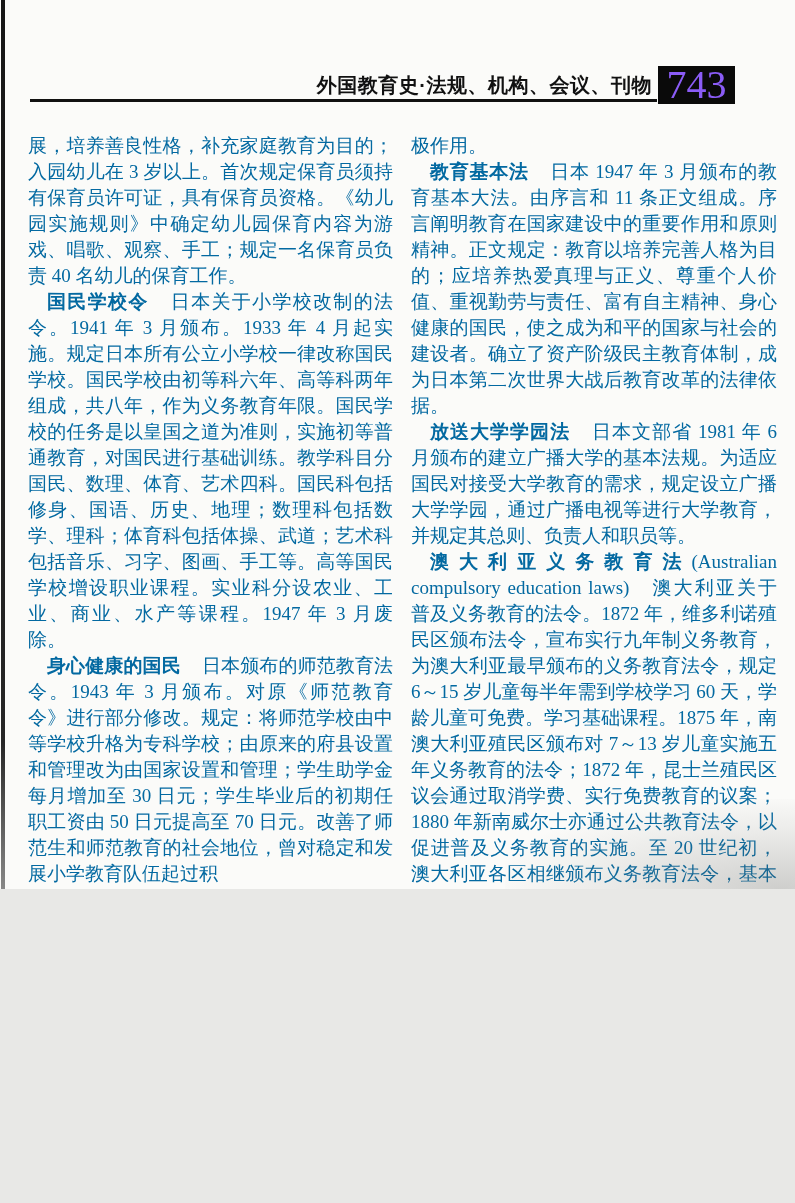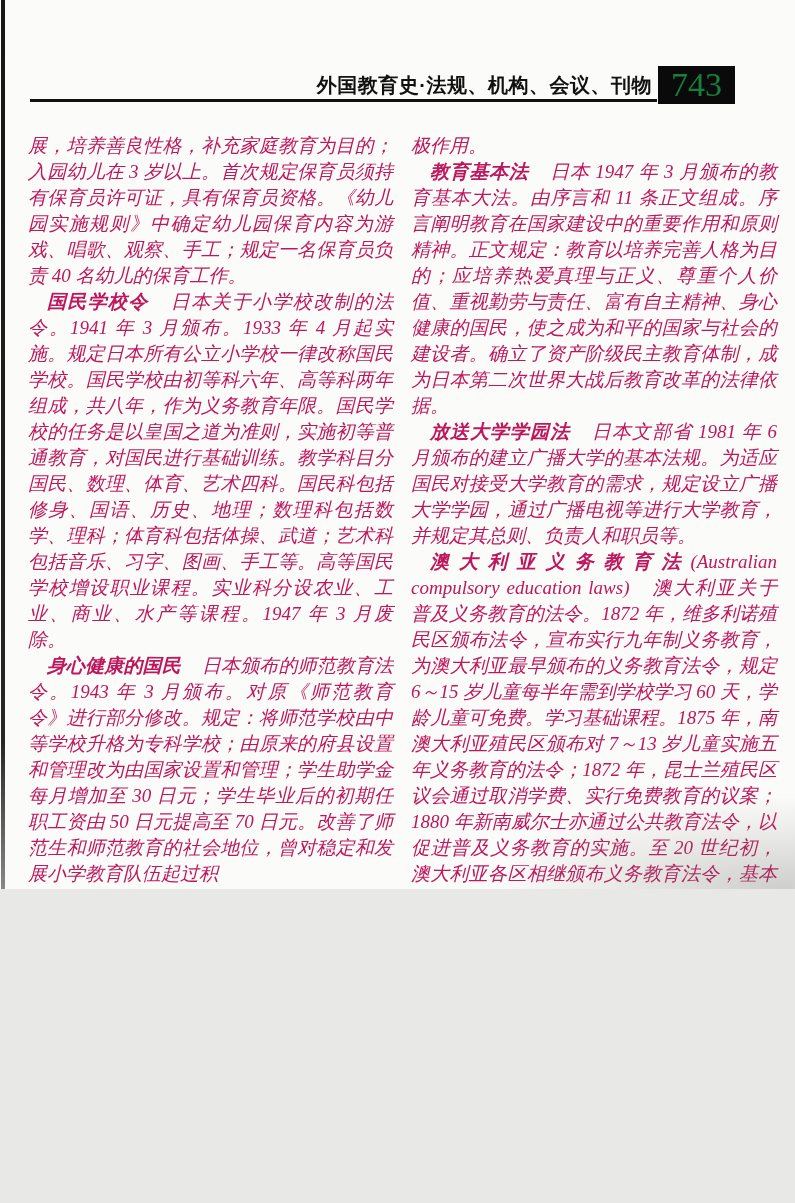--- a/index.html
+++ b/index.html
@@ -32,39 +32,38 @@
   .page-num-box {
     position: absolute;
     left: 658px; top: 66px;
     width: 77px; height: 38px;
     background: #0a0a0a;
     display: flex;
     align-items: center;
     justify-content: center;
   }
   .page-num-box span {
-    color: #15803d;
+    color: #8b5cf6;
     font-family: "Liberation Serif", "DejaVu Serif", serif;
-    font-size: 34px;
+    font-size: 40px;
     line-height: 1;
   }
   .header-rule {
     position: absolute;
     left: 30px; top: 99px;
     width: 627px; height: 3px;
     background: #111;
   }
   .col {
     position: absolute;
     top: 133px;
     font-size: 19px;
     line-height: 26px;
     text-align: justify;
-    color: #be185d;
-    font-style: italic;
+    color: #0369a1;
   }
   .col-left  { left: 28px;  width: 365px; }
   .col-right { left: 403px; width: 366px; margin-left: 8px; }
   .col p { margin: 0; padding: 0; }
   .col p.entry { text-indent: 1em; }
   .term {
     font-family: "Liberation Sans", "DejaVu Sans", sans-serif;
     font-weight: bold;
   }
   .latin { font-family: "Liberation Serif", "DejaVu Serif", serif; }

